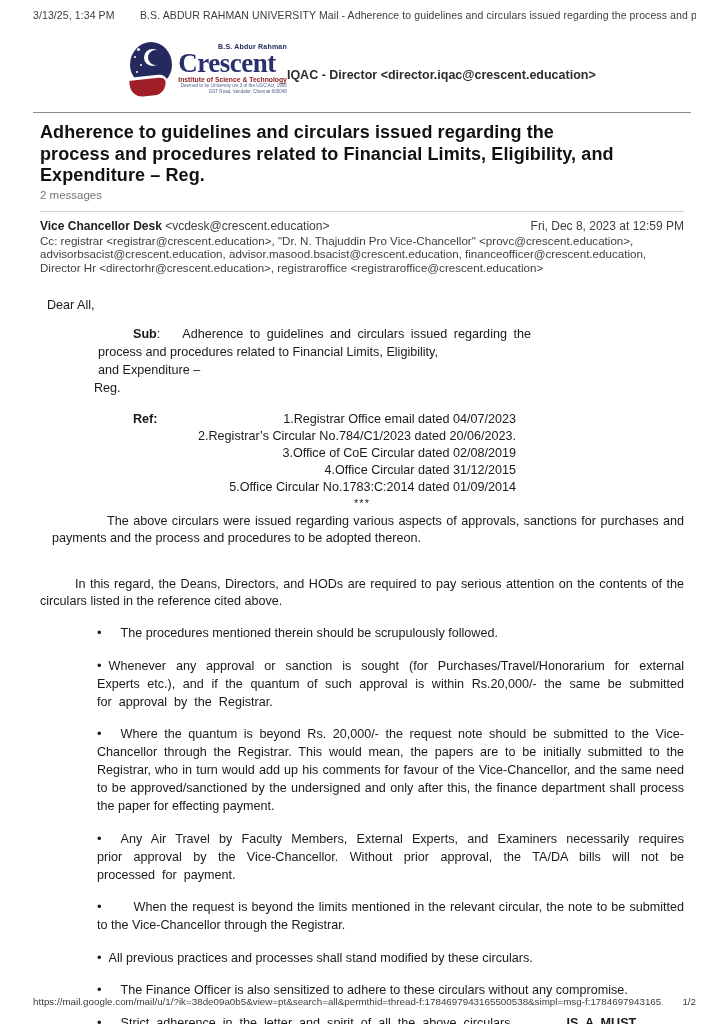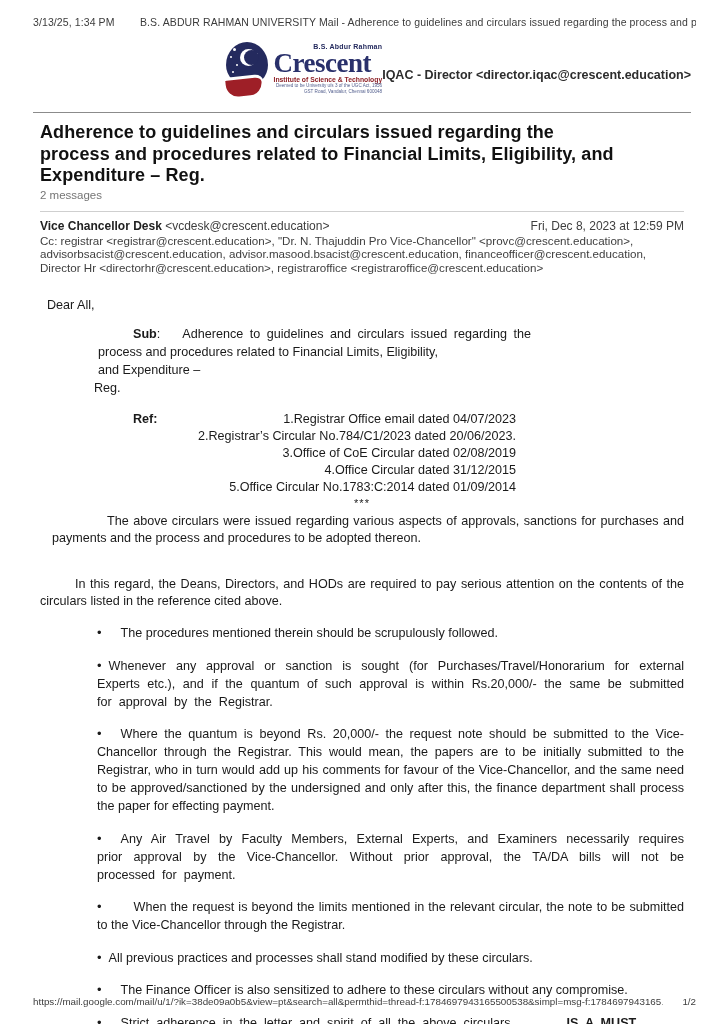--- a/index.html
+++ b/index.html
@@ -4,36 +4,36 @@
 <style>
   * { margin:0; padding:0; box-sizing:border-box; }
   html,body { background:#e8e8e8; }
   .page {
     position:relative; width:724px; height:1024px; margin:0 auto;
     background:#ffffff; overflow:hidden;
     font-family:"Liberation Sans", sans-serif; color:#1a1a1a;
   }
   
   .print-header {
-    position:absolute; top:16px; left:33px; right:28px;
+    position:absolute; top:9px; left:33px; right:28px;
     display:flex; align-items:flex-start;
     font-size:10.5px; color:#3c3c3c; letter-spacing:.1px;
   }
   .print-header .ts { width:107px; flex:none; }
   .print-header .ttl { flex:1; text-align:center; white-space:nowrap; overflow:hidden; }
   .print-footer {
     position:absolute; bottom:17px; left:33px; right:28px;
     display:flex; justify-content:space-between;
     font-size:9.8px; color:#3c3c3c;
   }
   .print-footer .url { max-width:630px; white-space:nowrap; overflow:hidden; }
   
   .mail-head {
     margin:40px 33px 0 33px; padding:0 0 10px 0;
-    display:flex; justify-content:flex-end; align-items:flex-start;
+    display:flex; justify-content:center; align-items:flex-start;
     border-bottom:1.5px solid #8b8b8b;
   }
   .logo { display:flex; gap:4px; margin-left:-16px; padding-left:16px; }
   .emblem { position:relative; width:46px; height:62px; flex:none; }
   .emblem .orb {
     position:absolute; top:2px; left:2px; width:42px; height:44px;
     background:#242a5e; border-radius:50% 50% 48% 52% / 52% 52% 48% 48%;
   }
   .emblem .moon  { position:absolute; top:9px; left:16px; width:17px; height:17px; background:#ffffff; border-radius:50%; }
   .emblem .moonc { position:absolute; top:10px; left:20px; width:15px; height:15px; background:#242a5e; border-radius:50%; }

